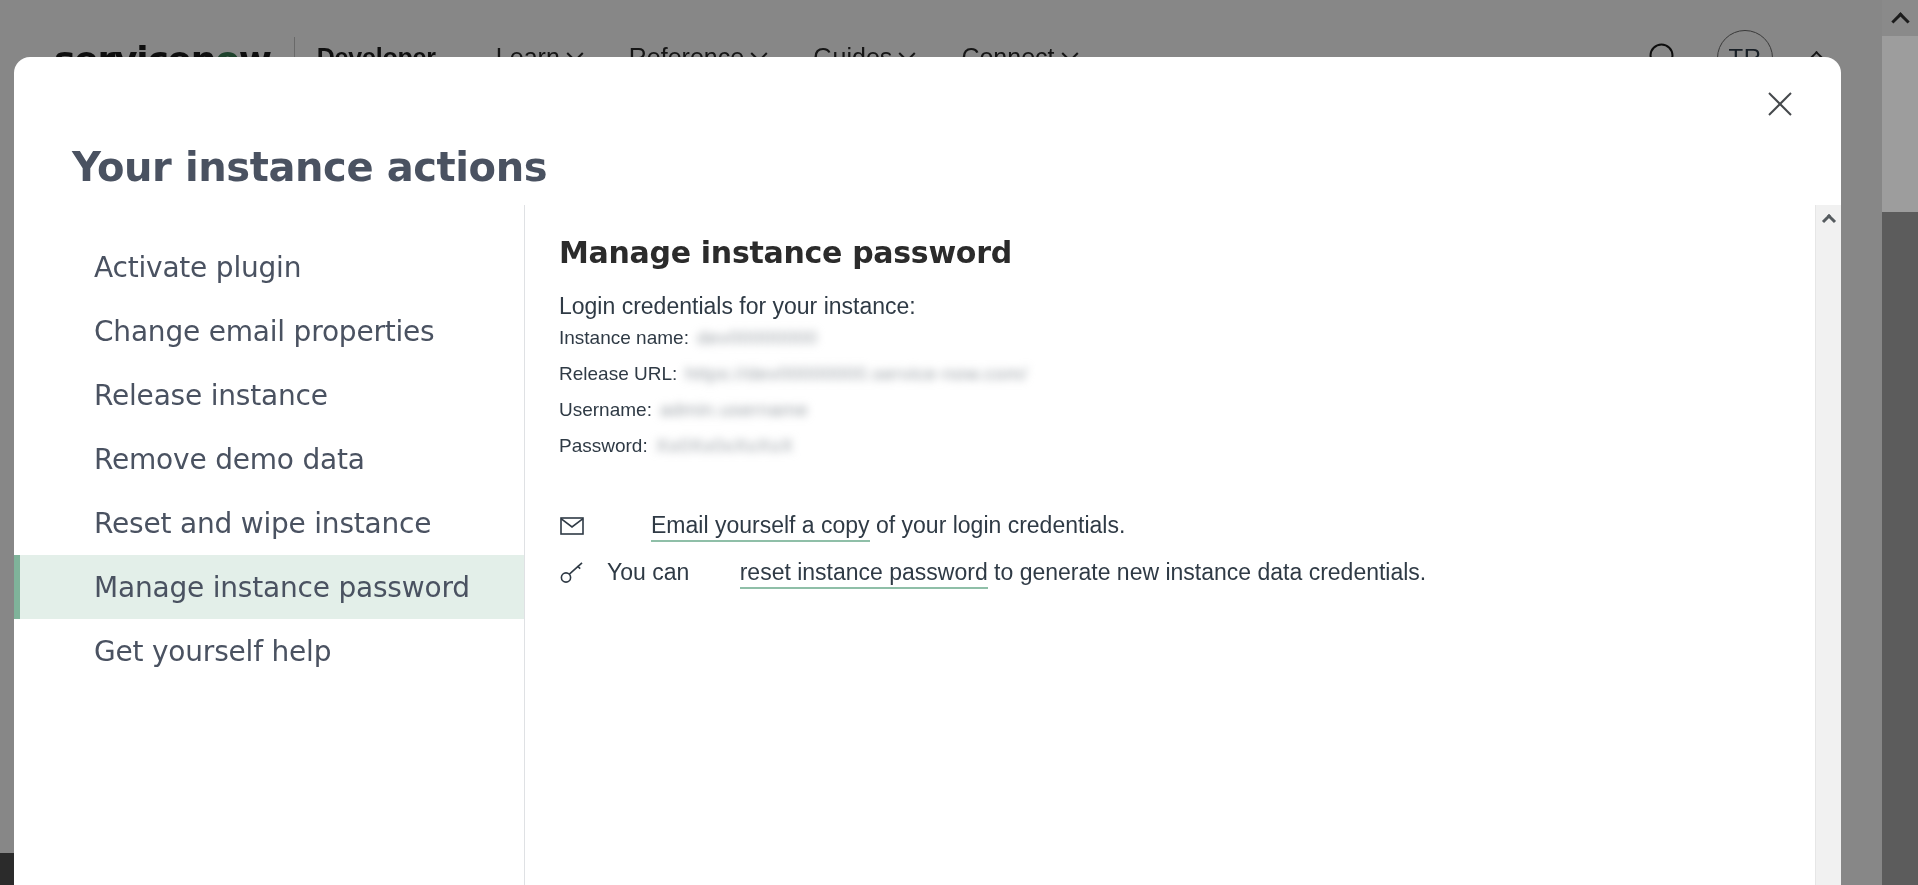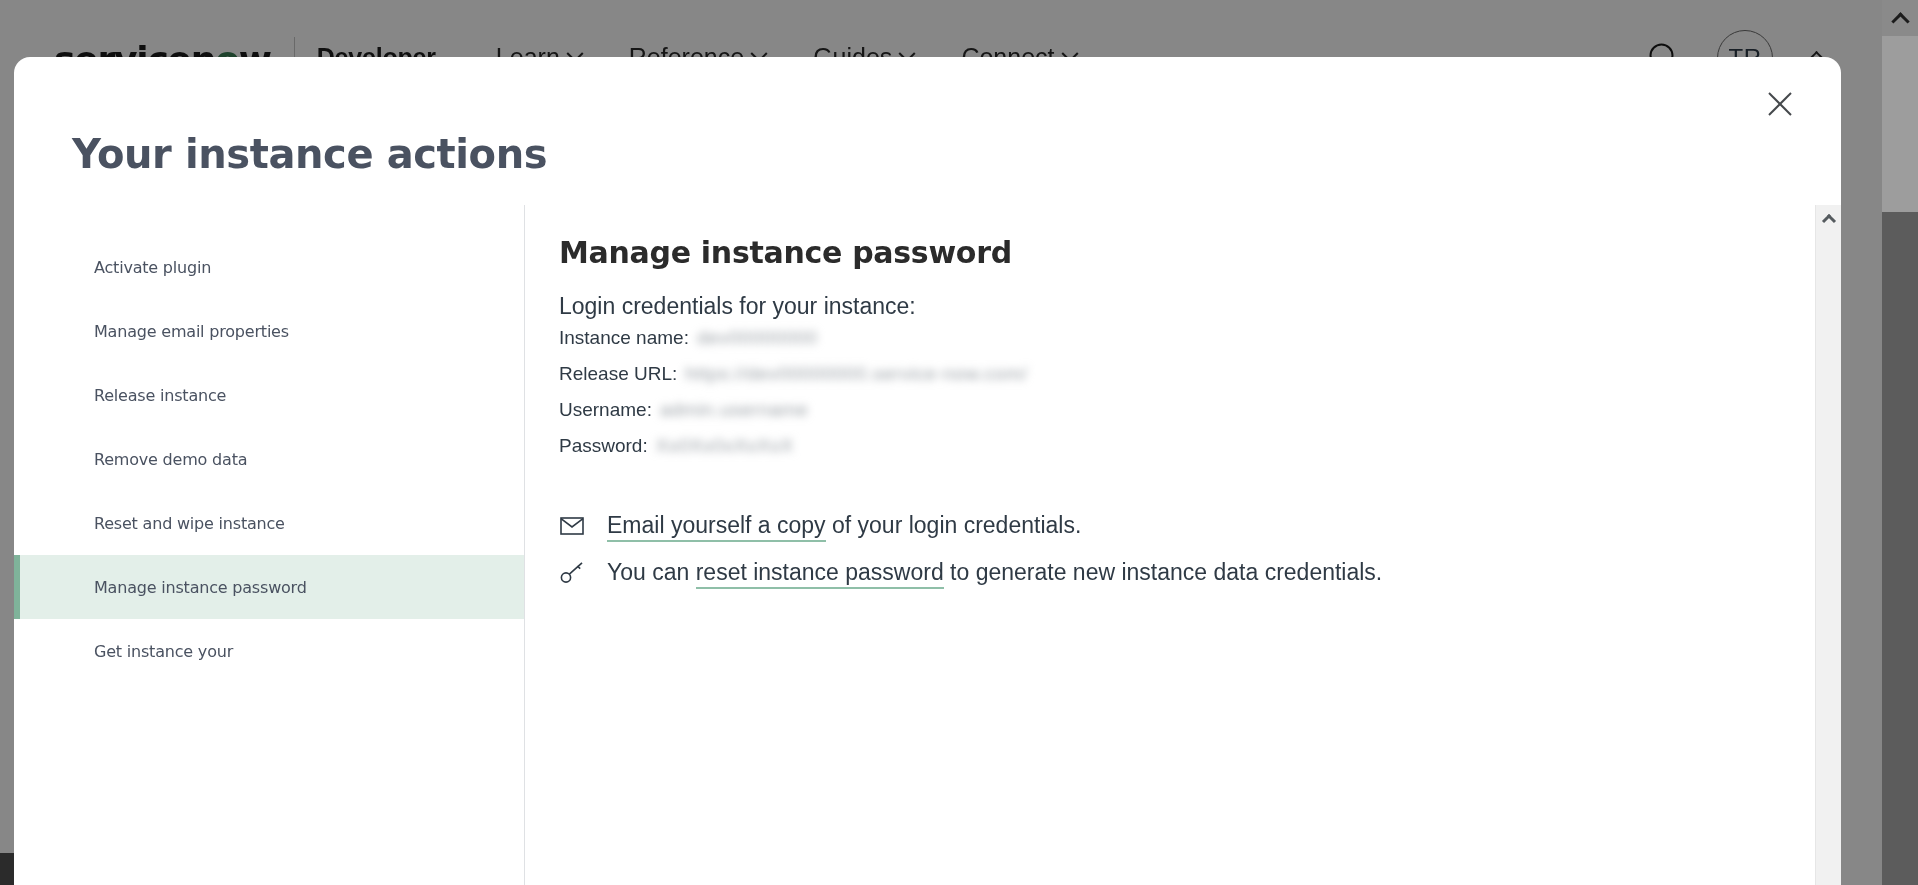--- a/index.html
+++ b/index.html
@@ -209,21 +209,21 @@
     cursor: pointer;
     display: flex;
     align-items: center;
     justify-content: center;
   }
   .modal-close svg { display: block; }
 
   .modal-title {
     position: absolute;
     left: 58px;
-    top: 74px;
+    top: 87px;
     font-size: 40px;
     font-weight: 700;
     color: #4a5261;
     letter-spacing: -0.4px;
     font-family: "DejaVu Sans", sans-serif;
   }
 
   .modal-body {
     position: absolute;
     left: 0;
@@ -238,21 +238,21 @@
     width: 511px;
     padding-top: 30px;
     border-right: 1px solid #dfe1e4;
     height: 692px;
   }
   .side-item {
     height: 64px;
     display: flex;
     align-items: center;
     padding-left: 74px;
-    font-size: 16px;
+    font-size: 28px;
     color: #4a5261;
     letter-spacing: -0.2px;
     cursor: pointer;
     border-left: 6px solid transparent;
     font-family: "DejaVu Sans", sans-serif;
   }
   .side-item.active {
     background: #e3efe9;
     border-left: 6px solid #7fb39a;
     font-weight: 400;
@@ -305,20 +305,21 @@
     width: 26px; height: 26px;
     display: flex; align-items: center; justify-content: center;
     flex: 0 0 26px;
   }
   .link-underlined {
     color: #2f3a45;
     text-decoration: none;
     border-bottom: 2px solid #8fbfa8;
     padding-bottom: 2px;
     cursor: pointer;
+    margin-left: 44px;
   }
   .action-text { white-space: nowrap; }
 
   
   .modal-scrollbar {
     position: absolute;
     right: 0;
     top: 0;
     width: 26px;
     height: 692px;
@@ -414,36 +415,36 @@
 
     <div class="modal-title">Your instance actions</div>
 
     <div class="modal-body">
 
       <div class="side-nav">
         <div class="side-item">
           <span>Activate plugin</span>
         </div>
         <div class="side-item">
-          <span>Manage email properties</span>
+          <span>Change email properties</span>
         </div>
         <div class="side-item">
           <span>Release instance</span>
         </div>
         <div class="side-item">
           <span>Remove demo data</span>
         </div>
         <div class="side-item">
           <span>Reset and wipe instance</span>
         </div>
         <div class="side-item active">
           <span>Manage instance password</span>
         </div>
         <div class="side-item">
-          <span>Get instance your</span>
+          <span>Get yourself help</span>
         </div>
       </div>
 
       <div class="content-pane">
 
         <div class="content-h2">Manage instance password</div>
         <div class="content-lead">Login credentials for your instance:</div>
 
         <div>
           <div class="cred-row">

